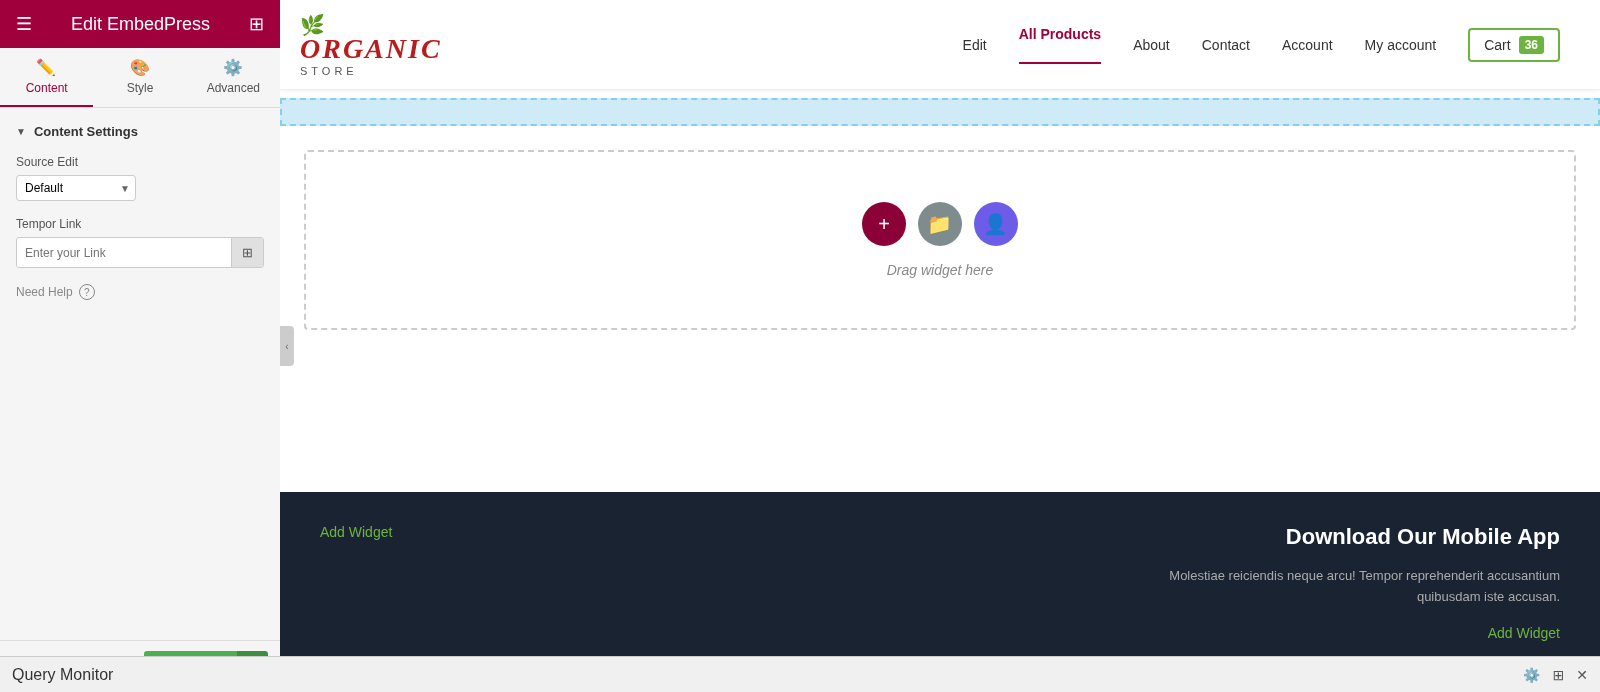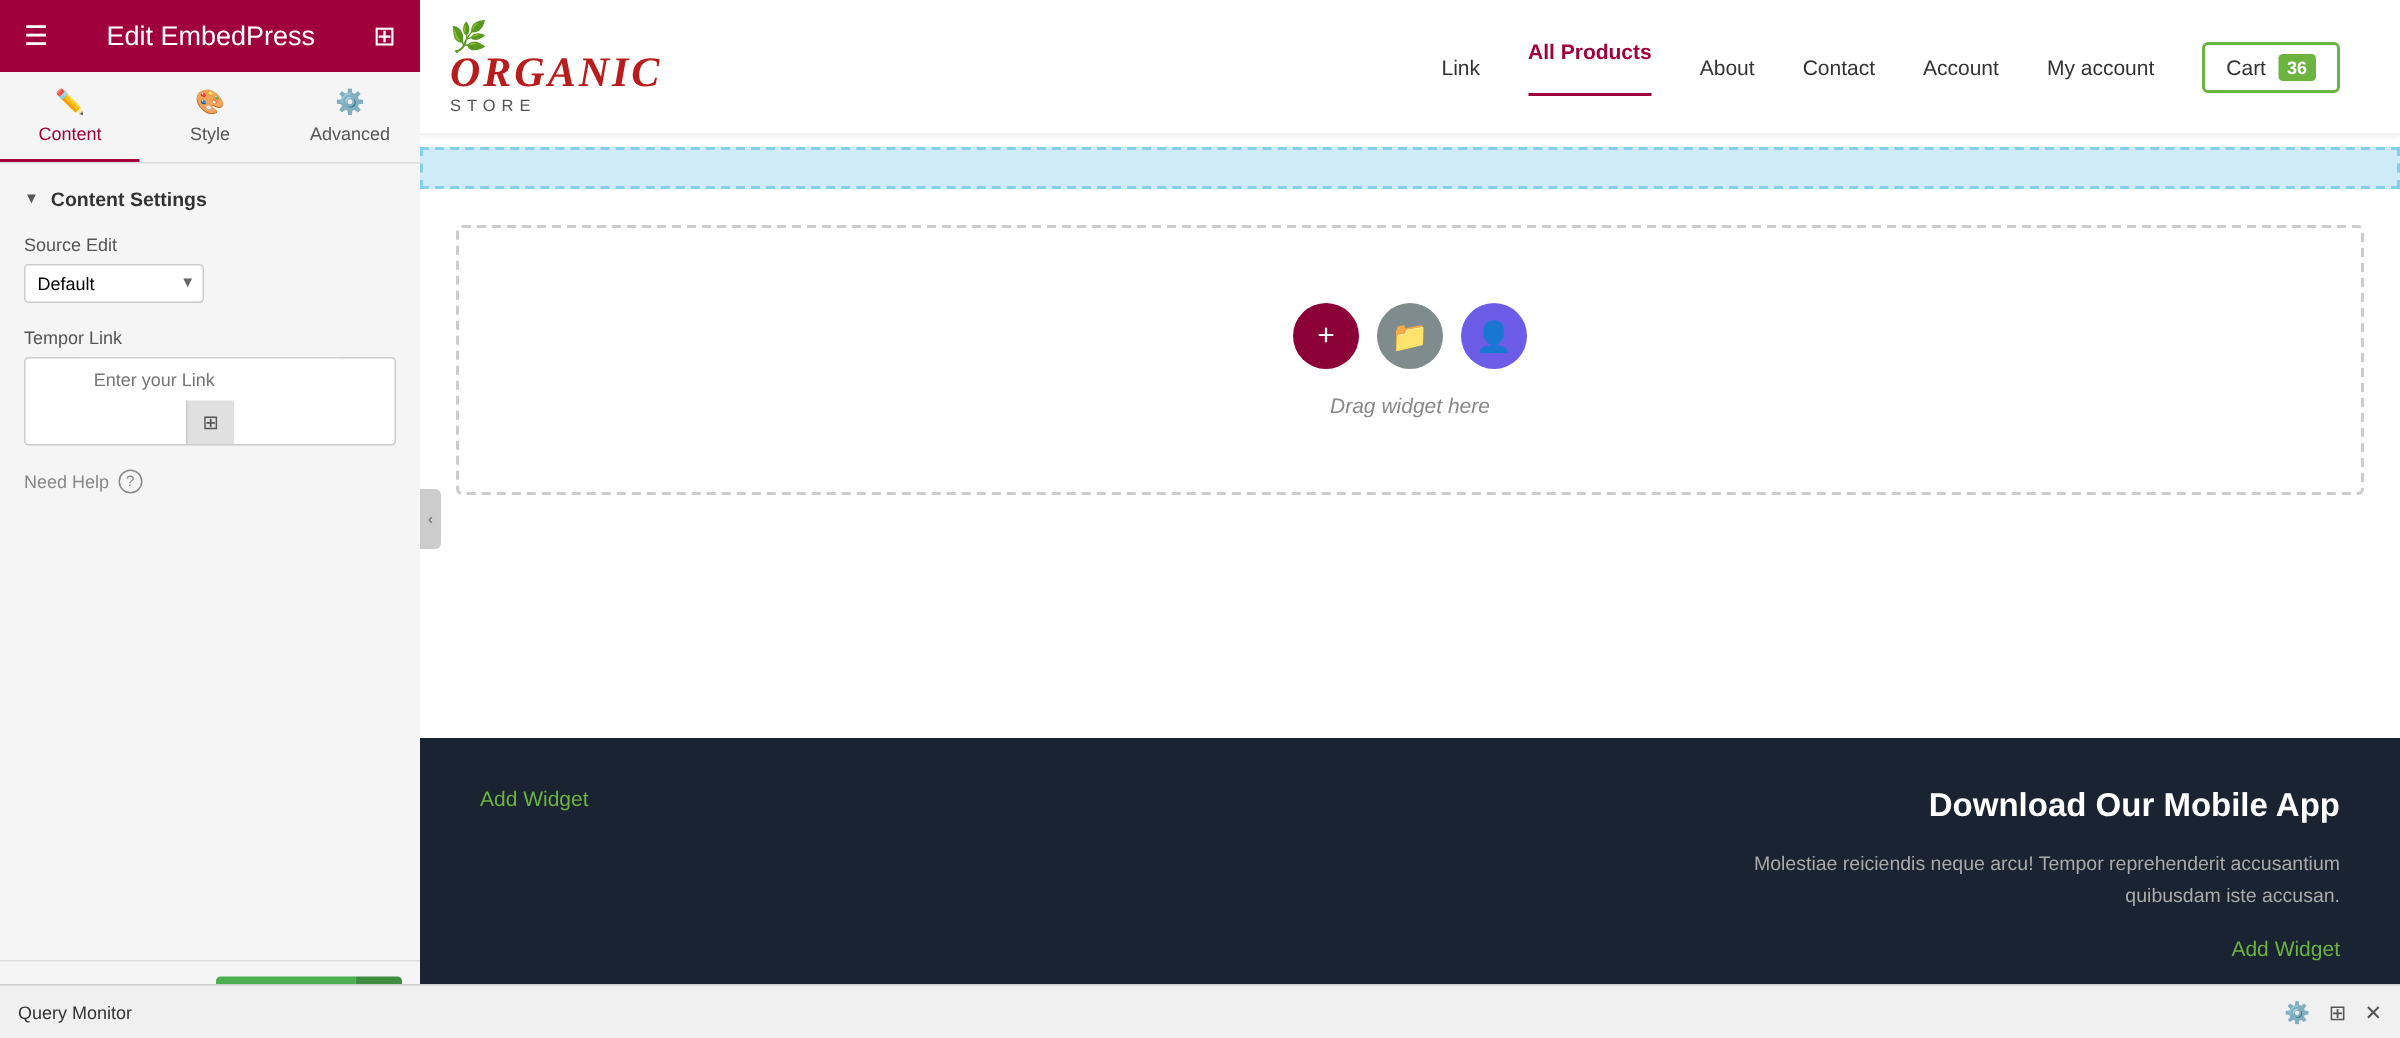--- a/index.html
+++ b/index.html
@@ -130,21 +130,20 @@
       margin-bottom: 16px;
     }
 
     .embed-input-wrapper {
       display: flex;
       align-items: center;
       border: 1px solid #ccc;
       background: white;
       border-radius: 3px;
       overflow: hidden;
-      flex-direction: column;
     }
 
     .embed-input {
       border: none;
       outline: none;
       padding: 7px 8px;
       font-size: 12px;
       flex: 1;
       color: #999;
     }
@@ -466,21 +465,21 @@
       background: #f0f0f0;
       border-top: 1px solid #ccc;
       display: flex;
       align-items: center;
       padding: 0 12px;
       justify-content: space-between;
       z-index: 100;
     }
 
     .bottom-bar-label {
-      font-size: 12px;
+      font-size: 16px;
       color: #333;
     }
 
     .bottom-bar-icons {
       display: flex;
       gap: 12px;
     }
 
     .bottom-icon {
       font-size: 14px;
@@ -565,21 +564,21 @@
   <div class="navbar">
     <div class="logo-area">
       <span class="logo-leaf">🌿</span>
       <span class="logo-text">
         <span>ORGANIC</span>
       </span>
       <span class="logo-sub">STORE</span>
     </div>
 
     <nav class="nav-links">
-      <a class="nav-link">Link</a>
+      <a class="nav-link">Edit</a>
       <a class="nav-link active">All Products</a>
       <a class="nav-link">About</a>
       <a class="nav-link">Contact</a>
       <a class="nav-link">Account</a>
       <a class="nav-link">My account</a>
       <button class="cart-btn">
         <span>Cart</span>
         <span class="cart-badge">36</span>
       </button>
     </nav>

